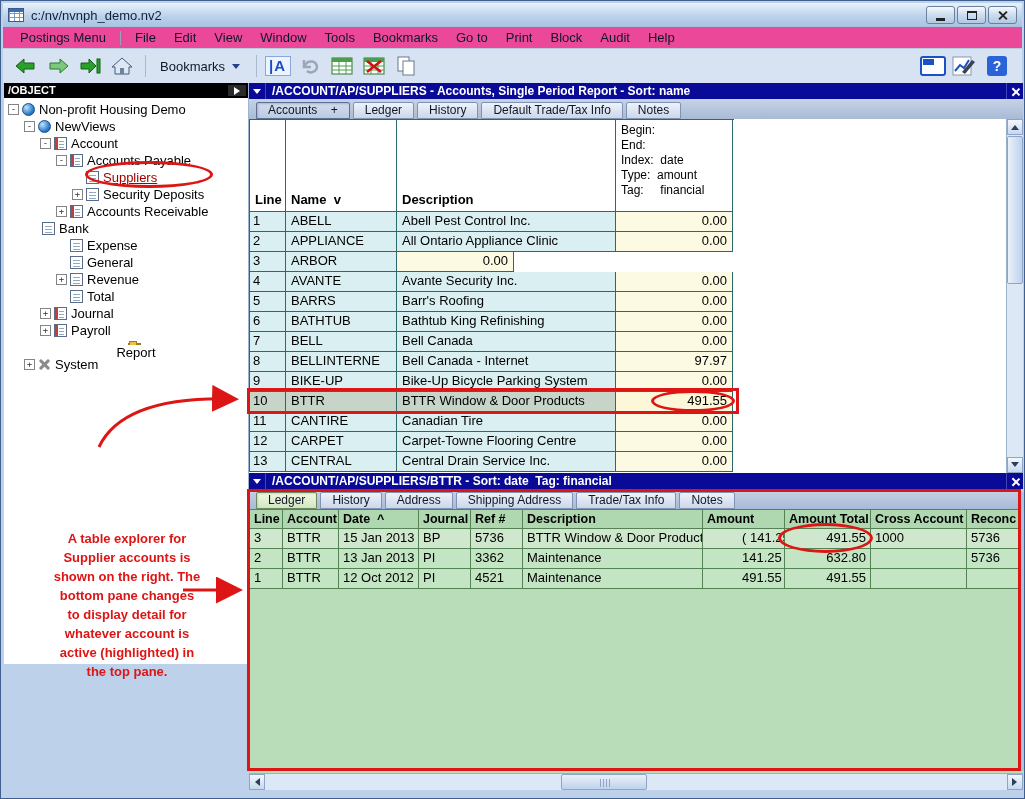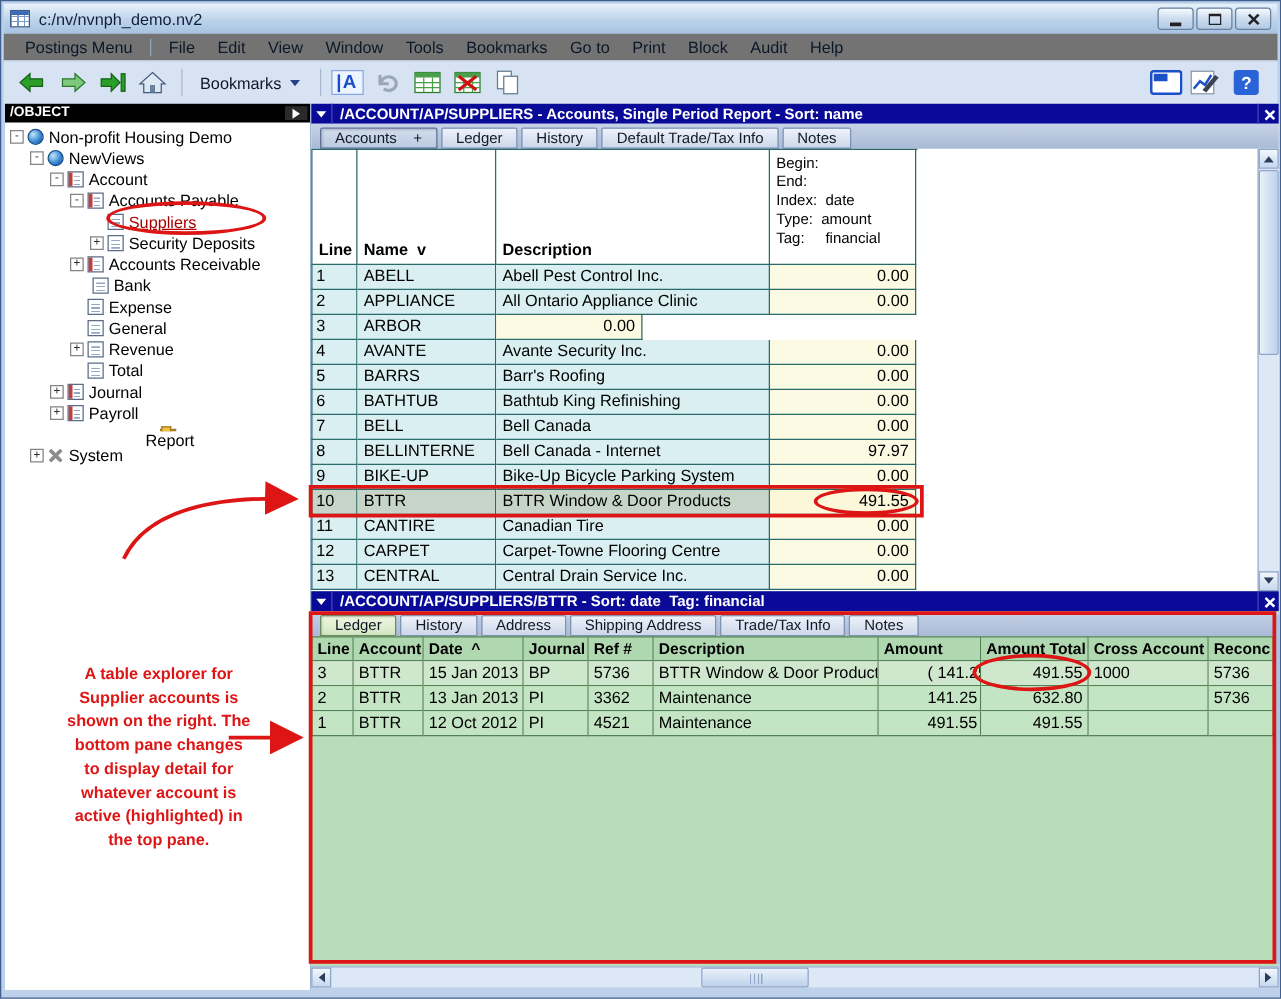--- a/index.html
+++ b/index.html
@@ -18,42 +18,42 @@
   .title-text { flex:1; margin-left:7px; font-size:13px; color:#10203a; white-space:pre; }
   .win-btn { width:29px; height:18px; margin-left:2px; border:1px solid #69809e; border-radius:3px;
     background:linear-gradient(#f6fafd,#cfdff0 45%,#b2c9e3); display:flex; align-items:center; justify-content:center; }
   .g-min { width:9px; height:3px; background:#222; margin-top:9px; }
   .g-max { width:10px; height:9px; border:1px solid #222; border-top:2px solid #222; }
   .g-x { position:relative; width:11px; height:11px; }
   .g-x::before,.g-x::after { content:''; position:absolute; left:5px; top:0; width:2px; height:11px; background:#222; }
   .g-x::before { transform:rotate(45deg); } .g-x::after { transform:rotate(-45deg); }
 
   
-  .menubar { position:absolute; left:2px; top:26px; right:2px; height:22px; background:#737373;
+  .menubar { position:absolute; left:2px; top:26px; right:2px; height:22px; background:#ec4899;
     border-bottom:1px solid #bccbdf; display:flex; align-items:center; padding-left:8px; }
   .menu-item { padding:3px 9px; font-size:13px; color:#0c1828; white-space:pre; }
   .menu-items { display:flex; }
   .menu-sep { width:1px; height:14px; background:#93a6c0; margin:0 5px; }
 
   
   .toolbar { position:absolute; left:2px; top:48px; right:2px; height:34px; background:#d7e3f2;
     display:flex; align-items:center; padding:0 8px; }
   .tb-btn { height:27px; min-width:30px; display:flex; align-items:center; justify-content:center; border-radius:3px; margin-right:2px; }
   .tb-sep { width:1px; height:22px; background:#a8b8d0; margin:0 6px; }
   .tb-spacer { flex:1; }
   .bookmarks-btn { padding:0 8px; font-size:13px; color:#0c1828; display:flex; align-items:center; gap:7px; }
   .dd-tri { width:0; height:0; border:4px solid transparent; border-top:5px solid #23408a; margin-top:4px; }
   .ia-icon { color:#1a4ec8; font-weight:bold; font-size:15px; border:1px solid #88a6e0; padding:0 4px 1px 3px; background:#eef4ff; }
   .ia-icon::before { content:'|A'; letter-spacing:1px; }
   .help-icon { width:20px; height:20px; background:#2a62d8; border-radius:3px; color:#fff; font-weight:bold;
     display:flex; align-items:center; justify-content:center; font-size:14px; }
   .help-icon::after { content:'?'; }
 
   
-  .leftpanel { position:absolute; left:3px; top:82px; width:245px; height:709px; background:#fff; border-right:1px solid #9fb4d0; }
+  .leftpanel { position:absolute; left:3px; top:82px; width:245px; height:581px; background:#fff; border-right:1px solid #9fb4d0; }
   .objheader { height:15px; background:#000; color:#fff; font-size:11px; font-weight:bold; line-height:15px; padding-left:4px; position:relative; }
   .objheader .arrow-btn { position:absolute; right:2px; top:2px; width:18px; height:11px; background:#2a2a2a; display:flex; align-items:center; justify-content:center; }
   .tri-right-w { width:0; height:0; border:4px solid transparent; border-left:6px solid #fff; margin-left:4px; }
   .tree { padding-top:3px; }
   .tree-row { height:17px; display:flex; align-items:center; font-size:13px; white-space:nowrap; }
   .exp { width:11px; height:11px; min-width:11px; border:1px solid #848484; background:#fff; color:#333;
     font-family:"DejaVu Sans Mono", monospace; font-size:9px; line-height:9px; text-align:center; margin-right:3px; }
   .exp:empty { visibility:hidden; }
   .ticon { width:13px; height:13px; min-width:13px; margin-right:4px; position:relative; display:inline-block; }
   .ticon.globe { border-radius:50%; background:radial-gradient(circle at 32% 32%, #bfe5f8, #2f7fd0 62%, #17548f); border:1px solid #174e85; }
@@ -320,21 +320,21 @@
           <span class="ticon page"></span>
           <span class="lbl">Security Deposits</span>
         </div>
 
         <div class="tree-row" style="padding-left: 52px;">
           <span class="exp">+</span>
           <span class="ticon book"></span>
           <span class="lbl">Accounts Receivable</span>
         </div>
 
-        <div class="tree-row" style="padding-left: 56px;">
+        <div class="tree-row" style="padding-left: 24px;">
           <span class="exp"></span>
           <span class="ticon page"></span>
           <span class="lbl">Bank</span>
         </div>
 
         <div class="tree-row" style="padding-left: 52px;">
           <span class="exp"></span>
           <span class="ticon page"></span>
           <span class="lbl">Expense</span>
         </div>

